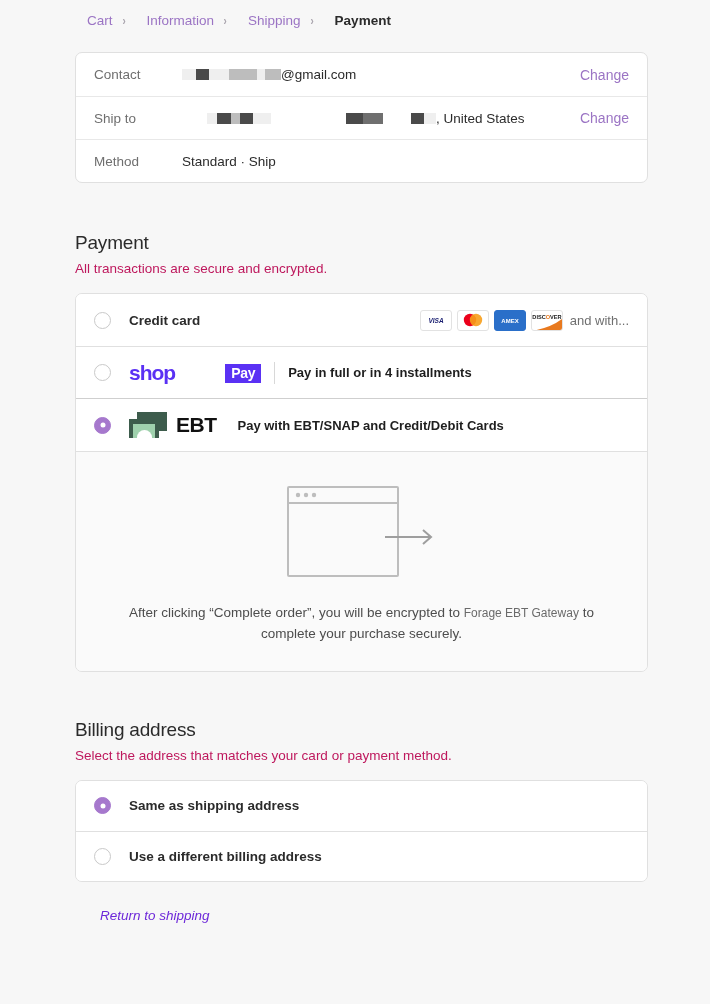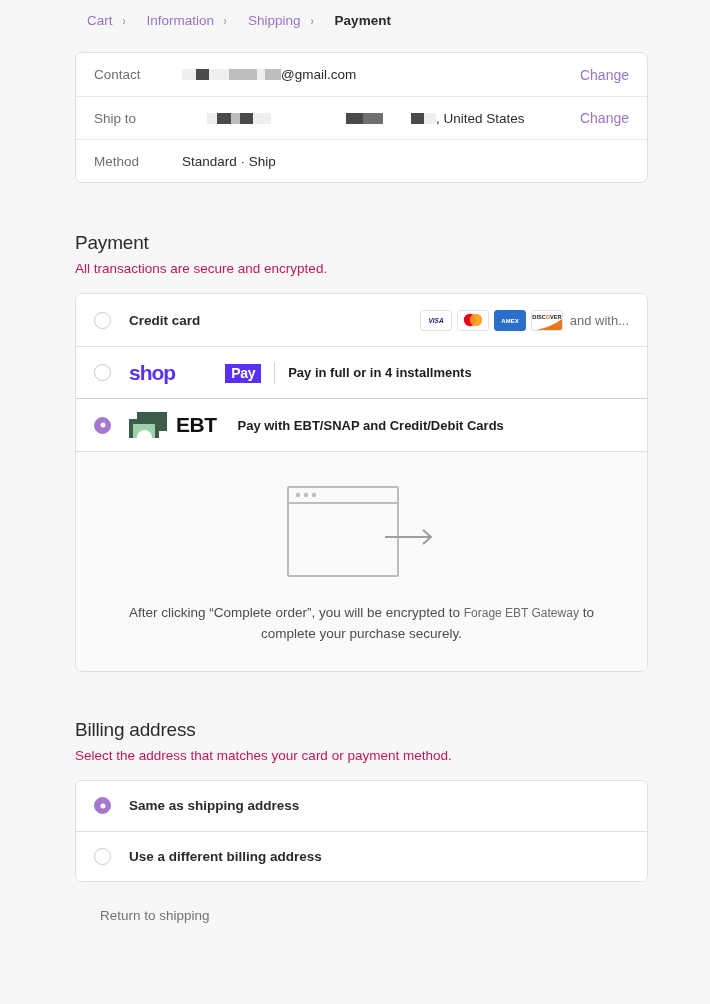--- a/index.html
+++ b/index.html
@@ -166,22 +166,22 @@
     margin: 26px 62px 0 75px;
   }
   .btn-complete {
     background: #d8c0e8; color: #1e1e1e;
     font-size: 13.5px; font-weight: 700; font-family: inherit;
     border: none; border-radius: 6px;
     padding: 0 22px; height: 54px; min-width: 153px;
     cursor: pointer;
   }
   .link-return {
-    color: #737373; font-size: 13.5px; margin-left: 25px;
-    text-decoration: none; cursor: pointer;
+    color: #6d28d9; font-size: 13.5px; margin-left: 25px;
+    text-decoration: none; cursor: pointer; font-style: italic;
   }
 </style>
 </head>
 <body>
 
 <div class="page">
 
   <nav class="breadcrumb">
     <a class="crumb">Cart</a>
     <span class="crumb-sep">›</span>

